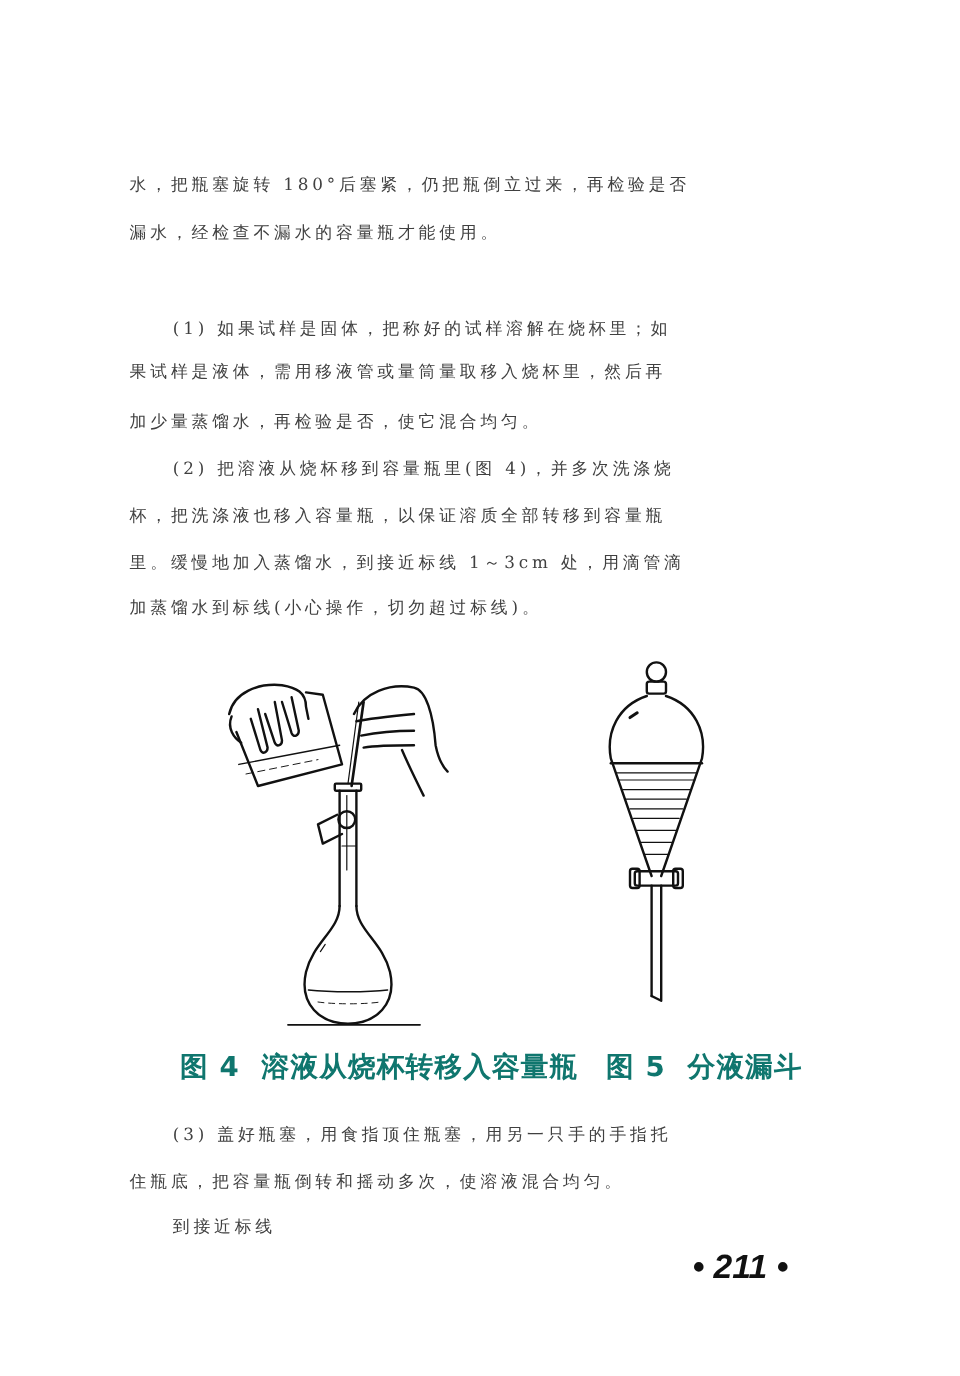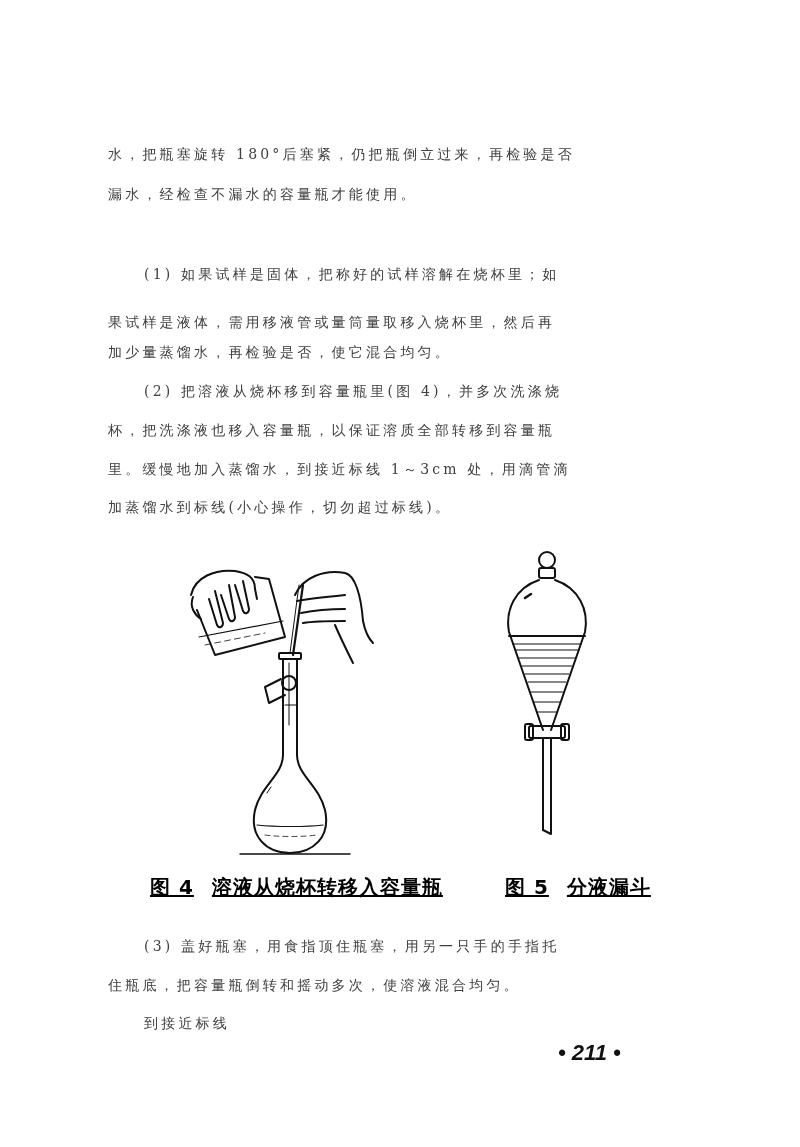--- a/index.html
+++ b/index.html
@@ -27,34 +27,33 @@
       font-size: 14px;
       letter-spacing: 3.2px;
       line-height: 28px;
       white-space: nowrap;
       color: #404040;
     }
     .indent { left: 144px; }
     .caption {
       position: absolute;
       top: 874px;
-      font-size: 20px;
+      font-size: 23px;
       font-weight: bold;
       letter-spacing: 1px;
       white-space: nowrap;
-      color: #000000;
+      color: #0f766e;
       font-family: "DejaVu Sans", "Liberation Sans", sans-serif;
-      text-decoration: underline;
     }
     .caption .num { margin-right: 18px; }
     .page-number {
       position: absolute;
-      left: 558px;
+      left: 577px;
       top: 1040px;
-      font-size: 22px;
+      font-size: 28px;
       font-style: italic;
       font-weight: bold;
       font-family: "Liberation Sans", "DejaVu Sans", sans-serif;
       color: #111;
       white-space: nowrap;
     }
     .figure {
       position: absolute;
     }
     svg { display: block; }
@@ -62,21 +61,21 @@
 </head>
 <body>
 
 <div class="page">
 
   <div class="line" style="top:140px">水，把瓶塞旋转 180°后塞紧，仍把瓶倒立过来，再检验是否</div>
   <div class="line" style="top:180px">漏水，经检查不漏水的容量瓶才能使用。</div>
 
 
   <div class="line indent" style="top:260px">(1) 如果试样是固体，把称好的试样溶解在烧杯里；如</div>
-  <div class="line" style="top:308px">果试样是液体，需用移液管或量筒量取移入烧杯里，然后再</div>
+  <div class="line" style="top:296px">果试样是液体，需用移液管或量筒量取移入烧杯里，然后再</div>
   <div class="line" style="top:338px">加少量蒸馏水，再检验是否，使它混合均匀。</div>
 
   <div class="line indent" style="top:377px">(2) 把溶液从烧杯移到容量瓶里(图 4)，并多次洗涤烧</div>
   <div class="line" style="top:416px">杯，把洗涤液也移入容量瓶，以保证溶质全部转移到容量瓶</div>
   <div class="line" style="top:455px">里。缓慢地加入蒸馏水，到接近标线 1～3cm 处，用滴管滴</div>
   <div class="line" style="top:493px">加蒸馏水到标线(小心操作，切勿超过标线)。</div>
 
   <div class="figure" style="left:185px; top:555px;">
     <svg width="200" height="300" viewBox="0 0 200 300">
       <g fill="none" stroke="#111" stroke-width="2" stroke-linecap="round" stroke-linejoin="round">

